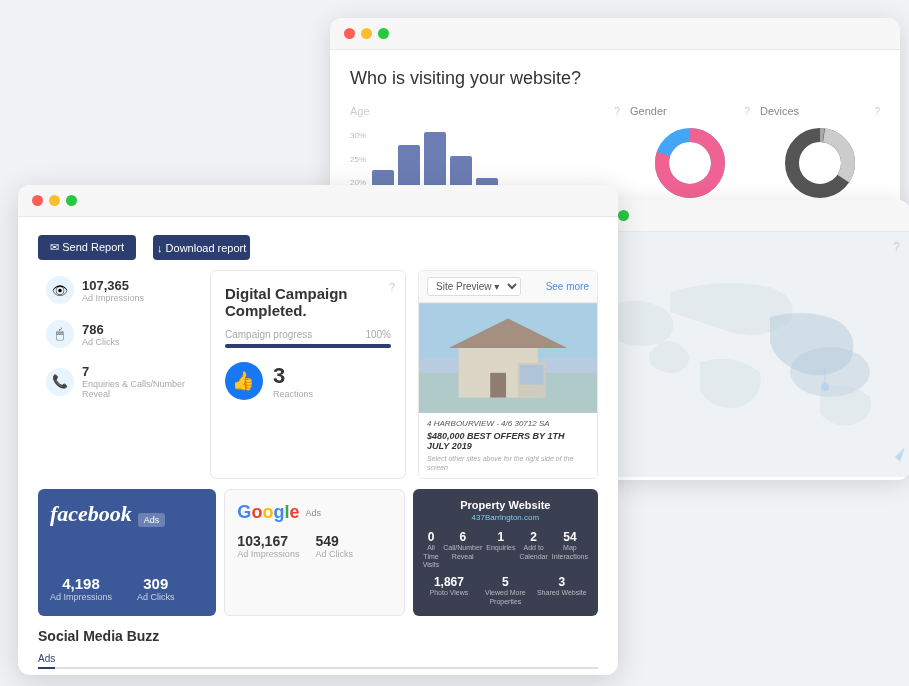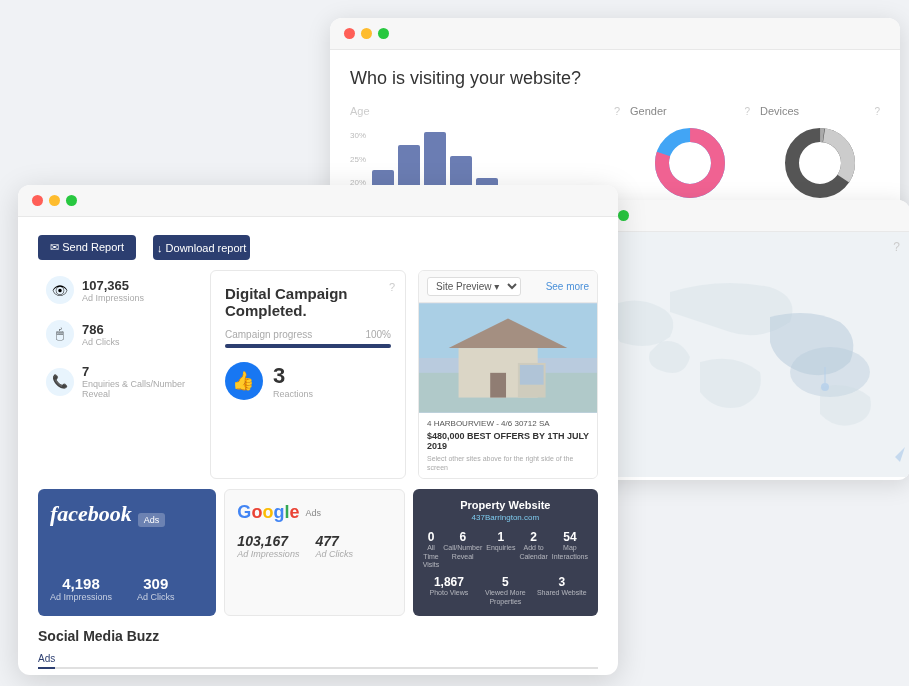--- a/index.html
+++ b/index.html
@@ -392,20 +392,21 @@
       overflow: hidden;
     }
     .house-svg {
       width: 80px;
       height: 60px;
       opacity: 0.5;
     }
     .site-preview-detail {
       padding: 6px 8px;
       background: #fff;
+      font-style: italic;
     }
     .site-preview-address {
       font-size: 8px;
       color: #555;
       margin-bottom: 3px;
     }
     .site-preview-price {
       font-size: 9px;
       font-weight: 700;
       color: #333;
@@ -491,21 +492,20 @@
     .g-yellow { color: #fbbc04; }
     .g-green { color: #34a853; }
     .google-ads-badge {
       color: #888;
       font-size: 9px;
       margin-left: 2px;
     }
     .google-stats {
       display: flex;
       gap: 16px;
-      font-style: italic;
     }
     .google-stat-value {
       font-size: 14px;
       font-weight: 700;
       color: #333;
     }
     .google-stat-label {
       font-size: 9px;
       color: #aaa;
     }
@@ -840,21 +840,21 @@
             <span class="g-blue">G</span><span class="g-red">o</span><span class="g-yellow">o</span><span class="g-blue">g</span><span class="g-green">l</span><span class="g-red">e</span>
           </span>
           <span class="google-ads-badge">Ads</span>
         </div>
         <div class="google-stats">
           <div>
             <div class="google-stat-value">103,167</div>
             <div class="google-stat-label">Ad Impressions</div>
           </div>
           <div>
-            <div class="google-stat-value">477</div>
+            <div class="google-stat-value">549</div>
             <div class="google-stat-label">Ad Clicks</div>
           </div>
         </div>
       </div>
 
       <div class="property-card">
         <div class="property-title">Property Website</div>
         <div class="property-url">437Barrington.com</div>
         <div class="property-stats-grid">
           <div class="property-stat">

